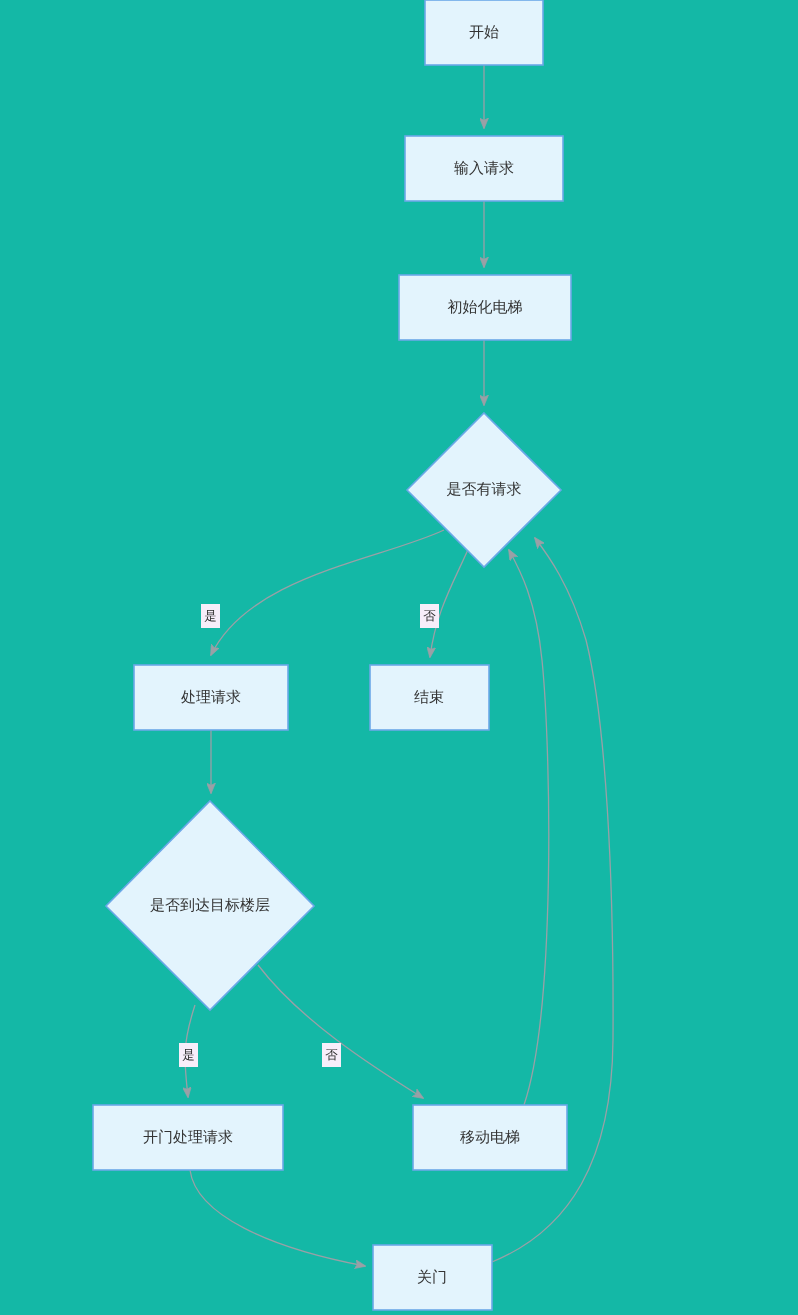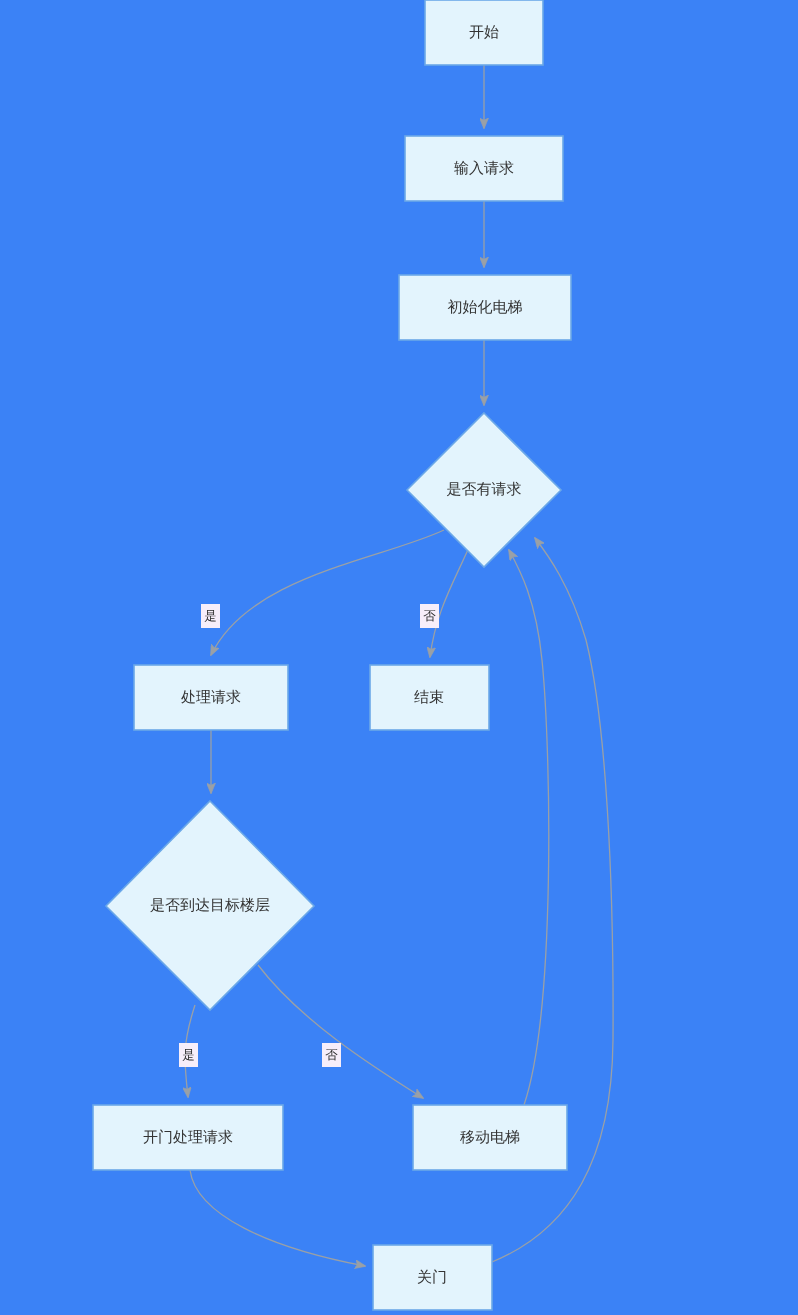--- a/index.html
+++ b/index.html
@@ -10,21 +10,21 @@
   body {
     width: 798px;
     height: 1315px;
     overflow: hidden;
     font-family: "Liberation Sans", "DejaVu Sans", sans-serif;
   }
   #flowchart-root {
     position: relative;
     width: 798px;
     height: 1315px;
-    background: #3b82f6;
+    background: #14b8a6;
   }
   svg#flow-svg {
     position: absolute;
     top: 0;
     left: 0;
     width: 798px;
     height: 1315px;
     display: block;
   }
   .node-shape {

